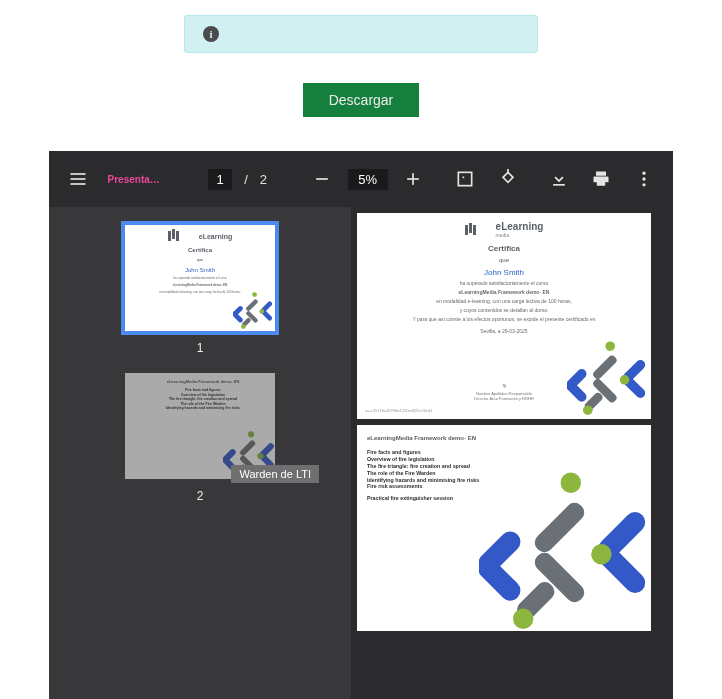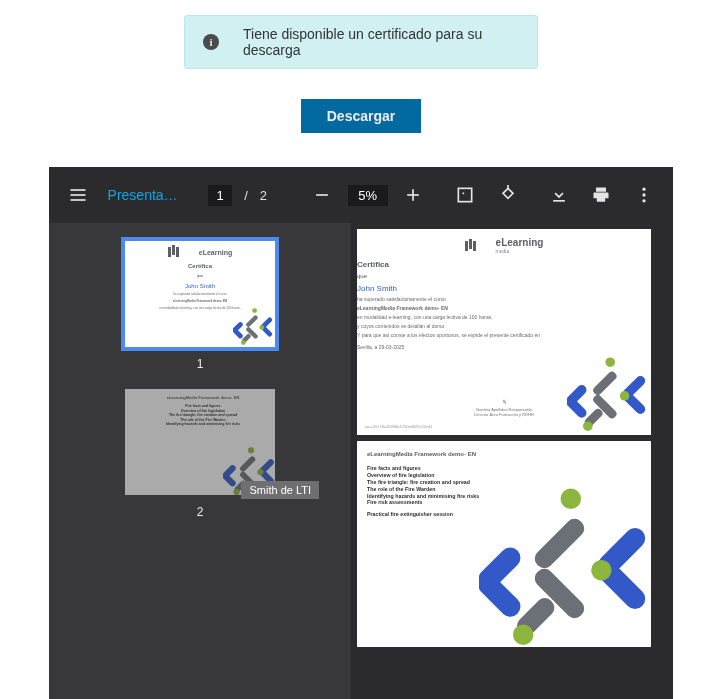--- a/index.html
+++ b/index.html
@@ -27,27 +27,26 @@
     width: 16px; height: 16px; border-radius: 50%;
     background: #4b4b4d; color: #d0f0f1;
     font-size: 11px; font-weight: bold;
     display: flex; align-items: center; justify-content: center;
     font-family: serif;
     flex-shrink: 0;
   }
   .download-btn {
     display: block;
     margin: 30px auto 12px;
-    background: #0369a1;
+    background: #15803d;
     color: #ececec;
     border: none;
     padding: 9px 26px;
     font-size: 14px;
     cursor: pointer;
-    font-weight: bold;
   }
   .viewer {
     width: 624px;
     margin: 34px auto 0;
     background: #2b2b2d;
   }
   .toolbar {
     height: 56px;
     display: flex;
     align-items: center;
@@ -56,23 +55,23 @@
     gap: 8px;
   }
   .tbtn {
     width: 38px; height: 38px;
     display: flex; align-items: center; justify-content: center;
     cursor: pointer;
     color: #e4e4e4;
   }
   .tbtn svg { width: 20px; height: 20px; }
   .doc-title {
-    font-weight: normal;
-    font-size: 14px;
-    color: #0ea5e9;
+    font-weight: bold;
+    font-size: 10px;
+    color: #ec4899;
     width: 82px;
     white-space: nowrap;
     overflow: hidden;
     text-overflow: ellipsis;
     margin-left: 4px;
     margin-right: 18px;
   }
   .page-cur {
     background: #1a1a1c;
     color: #fff;
@@ -144,21 +143,21 @@
   
   .cert-logo {
     display:flex; align-items:center; justify-content:center;
     gap:20px; margin-top:8px;
   }
   .cert-logo .m { display:flex; gap:1px;}
   .cert-logo .m span{ width:3px; height:10px; background:#5b5f68;}
   .cert-logo .m span:nth-child(2){transform:translateY(-2px);}
   .cert-logo-text { font-size:10px; color:#5b5f68; font-weight:bold;}
   .cert-logo-text small{ display:block; font-size:5px; font-weight:normal; color:#888;}
-  .cert-body { font-size:6px; color:#555; }
+  .cert-body { text-align:center; font-size:6px; color:#555; }
   .cert-body .t { font-size:8px; color:#5b5f68; margin-top:6px; font-weight:bold;}
   .cert-body .q { margin-top:4px;}
   .cert-body .name { color:#2f64c6; font-weight:normal; font-size:8px; margin-top:5px;}
   .cert-body .line { font-size:5px; margin-top:3px; color:#6a6a6a;}
   .cert-body .course { font-weight:bold; font-size:5px;}
   .cert-foot { position:absolute; bottom:6px; left:8px; font-size:4px; color:#999;}
   .sig { position:absolute; bottom:18px; left:50%; transform:translateX(-50%); text-align:center; font-size:4px; color:#777;}
 
   
   .gmark { position:absolute; width:90px;height:90px;}
@@ -195,21 +194,20 @@
       <rect x="28" y="70" width="11" height="26" rx="5" fill="#6b6f76" transform="rotate(45 33 83)"></rect>
       <circle cx="54" cy="14" r="6" fill="#8cb63d"></circle>
       <circle cx="72" cy="56" r="6" fill="#8cb63d"></circle>
       <circle cx="26" cy="94" r="6" fill="#8cb63d"></circle>
     </g>
   </defs>
 </svg>
 
 <div class="notice">
   <span class="info-icon">i</span>
-  <span>Tiene disponible un certificado para su descarga</span>
 </div>
 
 <button class="download-btn">Descargar</button>
 
 <div class="viewer">
 
   <div class="toolbar">
     <div class="tbtn">
       <svg viewBox="0 0 24 24" fill="currentColor">
           <rect x="3" y="5" width="18" height="2"></rect>
@@ -309,21 +307,21 @@
             <div>The role of the Fire Warden</div>
             <div>Identifying hazards and minimising fire risks</div>
           </div>
           <div class="gmark"><svg viewBox="0 0 100 100">
                 <use href="#gmark-shape"></use>
               </svg></div>
         </div>
         <div class="thumb-num">2</div>
       </div>
 
-      <div class="tooltip">Smith de LTI</div>
+      <div class="tooltip">Warden de LTI</div>
     </div>
 
     <div class="pages">
 
       <div class="page">
         <div class="cert-logo">
           <span class="m">
               <span></span>
               <span></span>
               <span></span>

